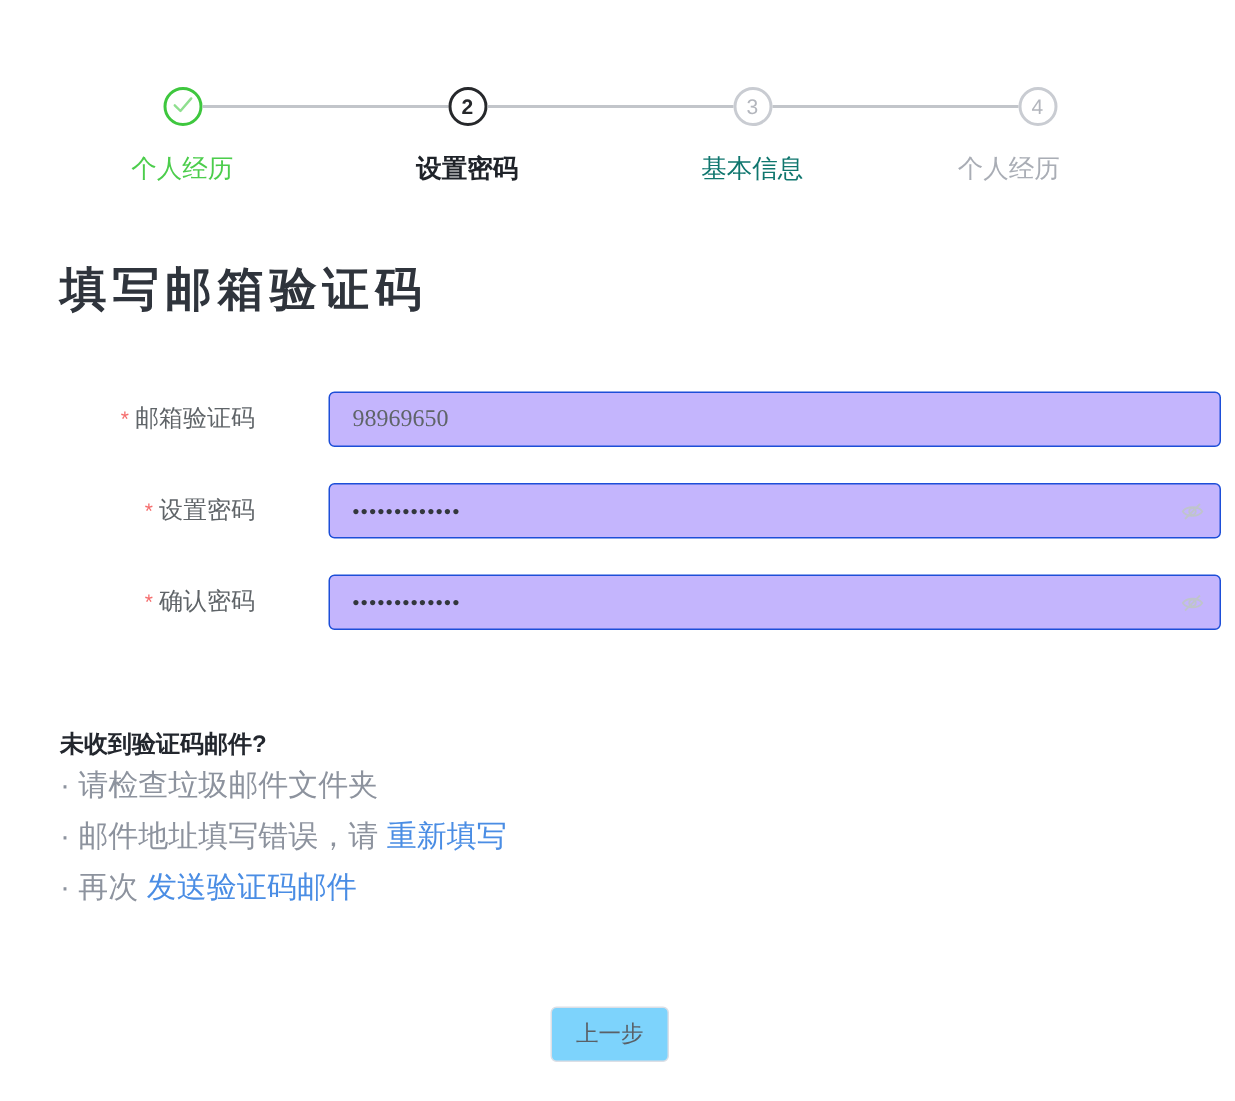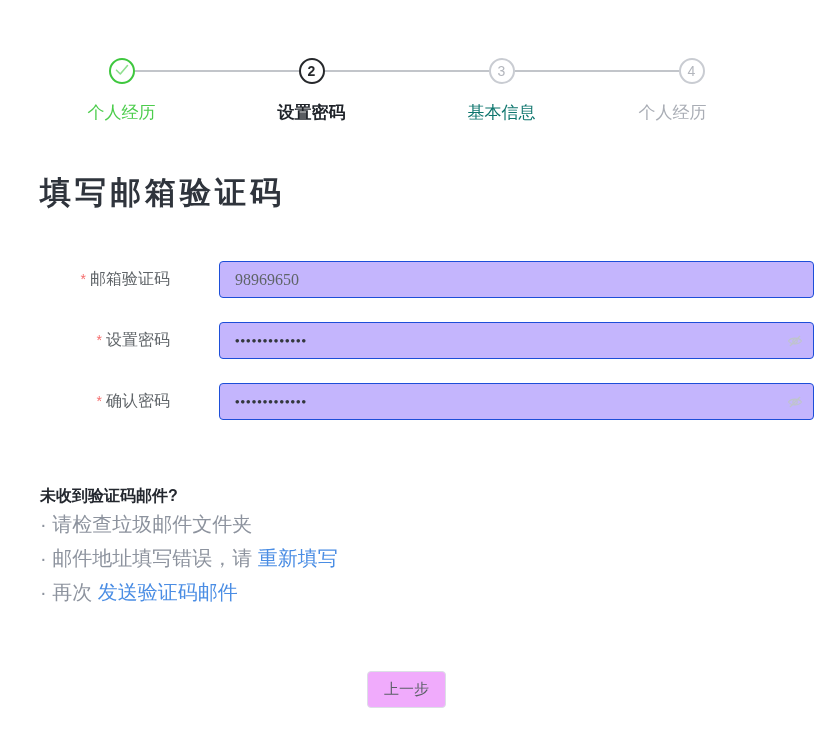--- a/index.html
+++ b/index.html
@@ -55,21 +55,21 @@
   .help-title { font-size: 16px; font-weight: 700; color: #23272e; }
   .help-item { font-size: 20px; color: #8d939e; line-height: 34px; }
   .help-item:first-of-type { margin-top: 10px; }
   .help-item a { color: #4a8de4; text-decoration: none; cursor: pointer; }
   
   .actions { display: flex; justify-content: center; gap: 70px; margin-top: 62px; position: relative; left: -5px; }
   .btn {
     height: 37px; border-radius: 4px; font-size: 15px; cursor: pointer;
     font-family: inherit; display: inline-flex; align-items: center;
   }
-  .btn-prev { background: #f0abfc; border: 1px solid #dcdfe6; color: #5a6066; padding: 0 16px; }
+  .btn-prev { background: #7dd3fc; border: 1px solid #dcdfe6; color: #5a6066; padding: 0 16px; }
   .btn-next { background: #3aa0dc; border: 1px solid #3aa0dc; color: #ffffff; padding: 0 17px; }
 </style>
 </head>
 <body>
 
 <div class="page">
 
   <div class="stepper">
     <div class="track">
       <div class="circle done">

